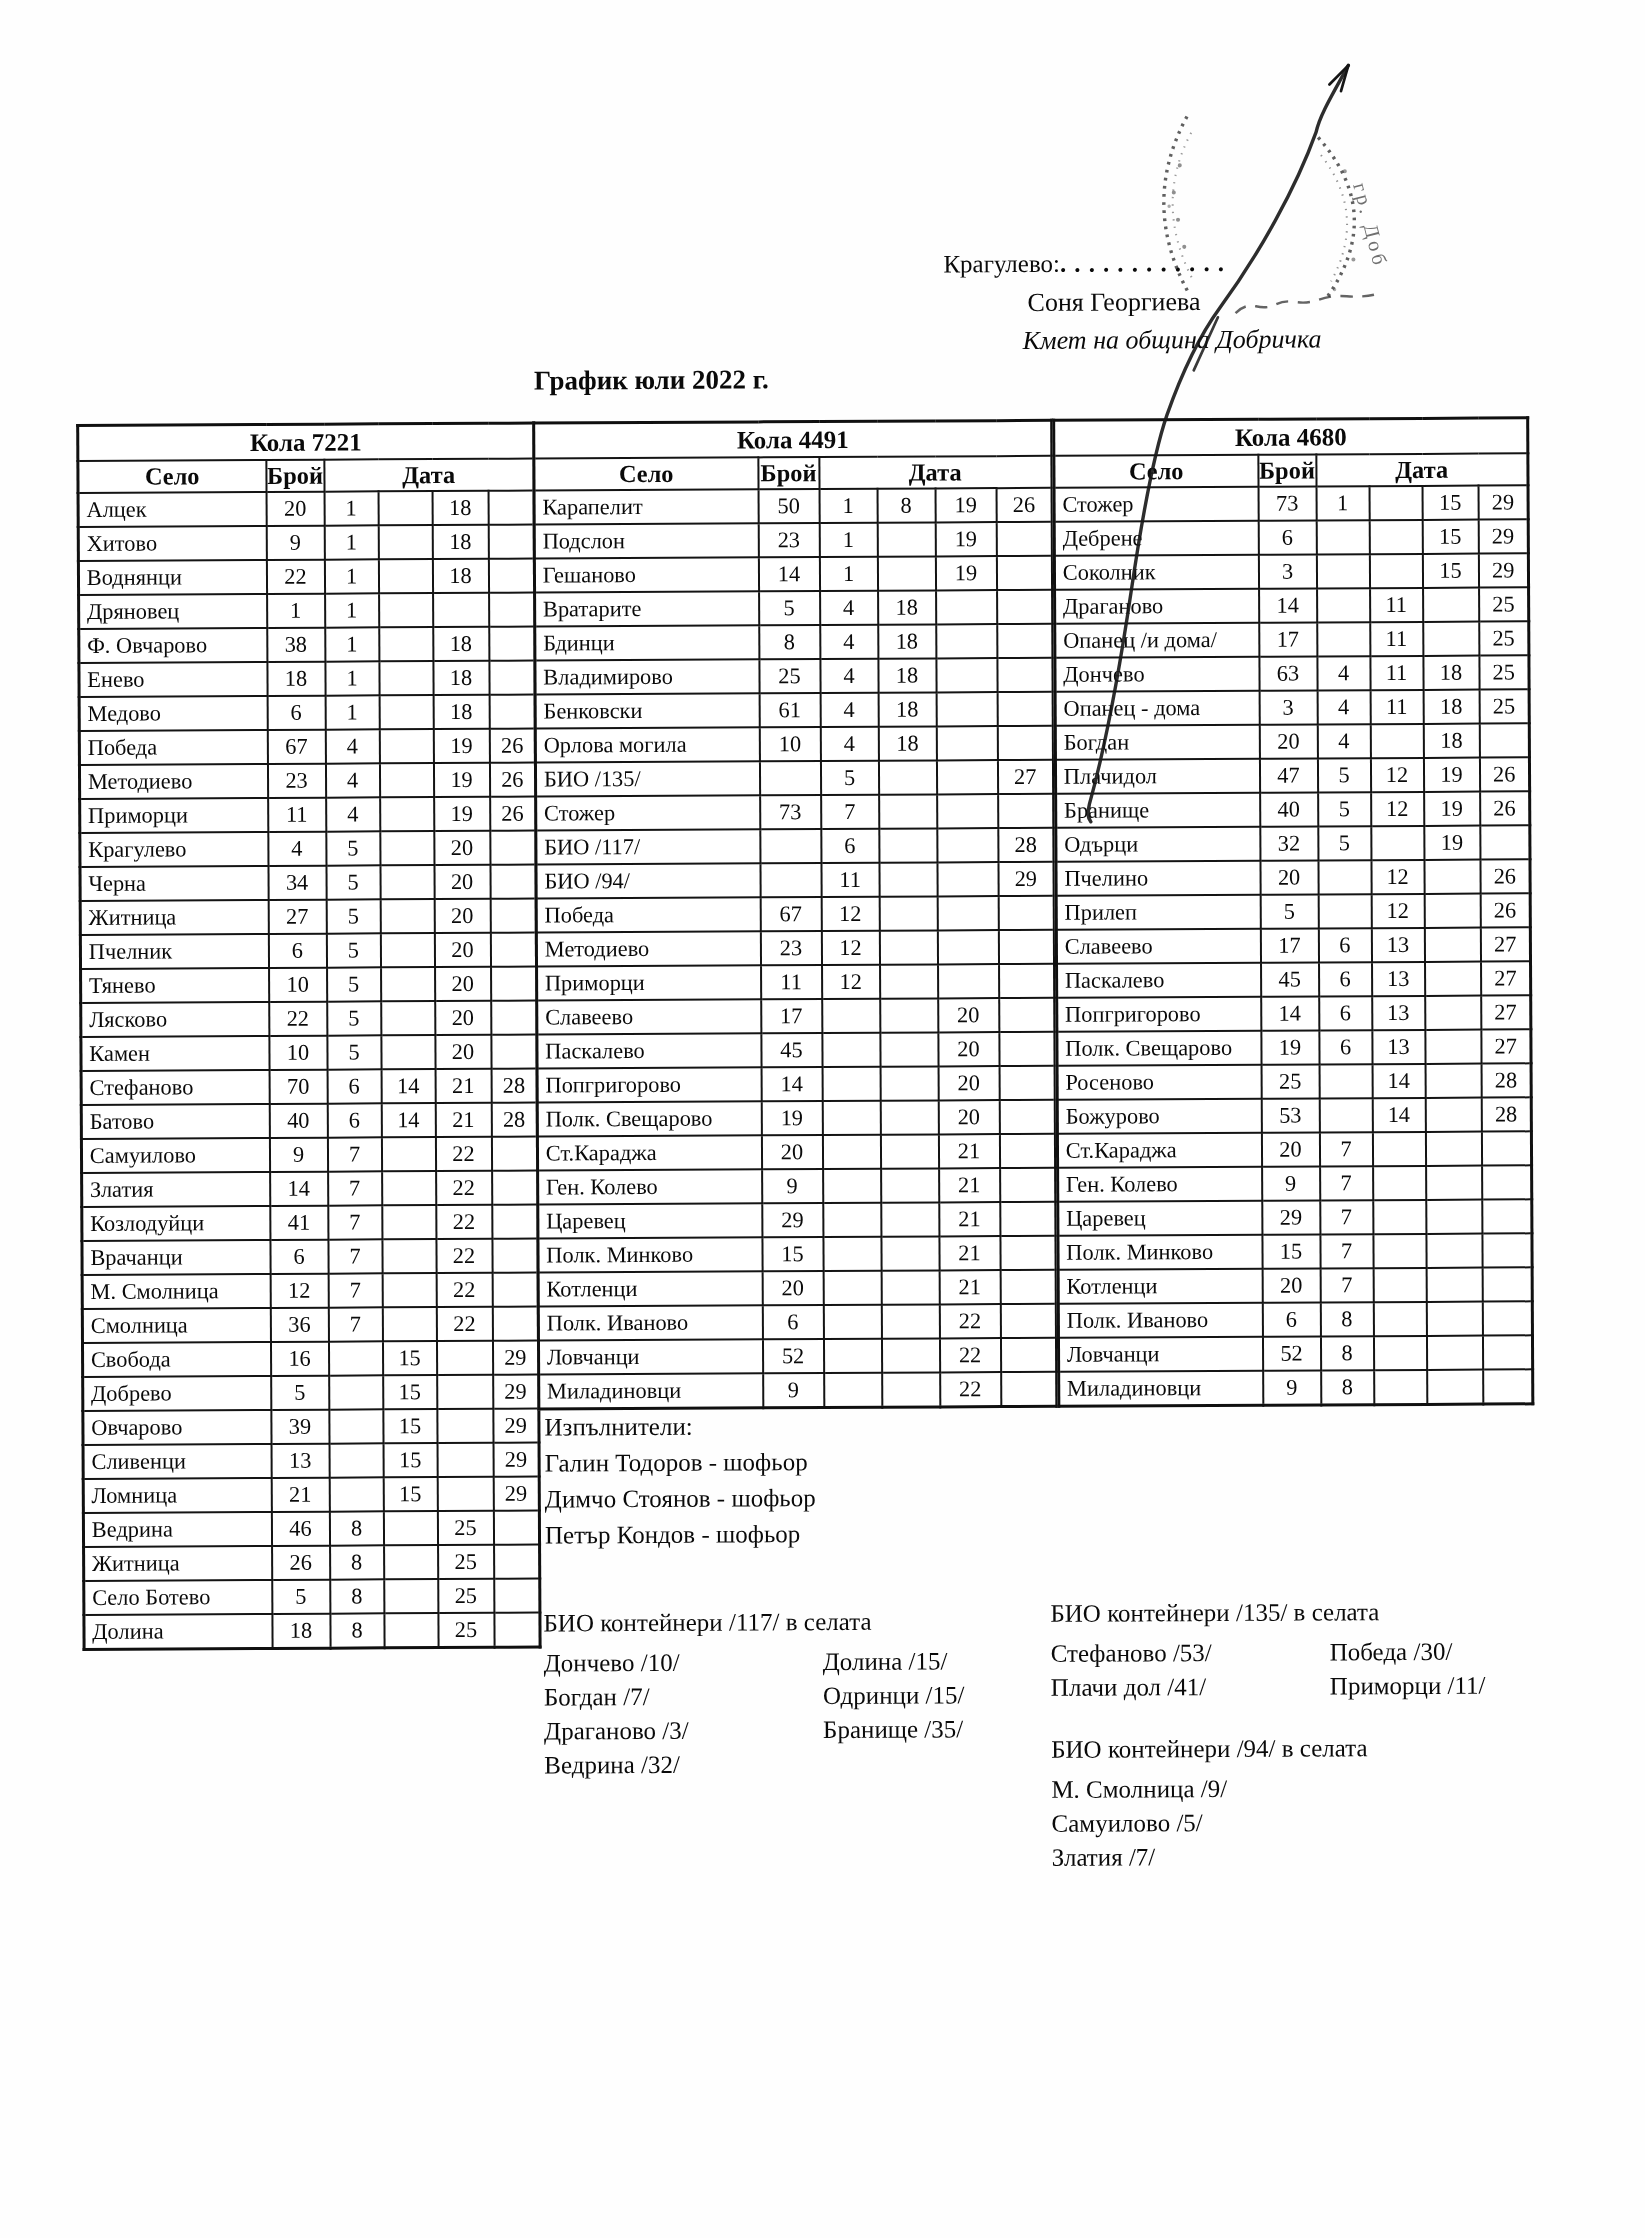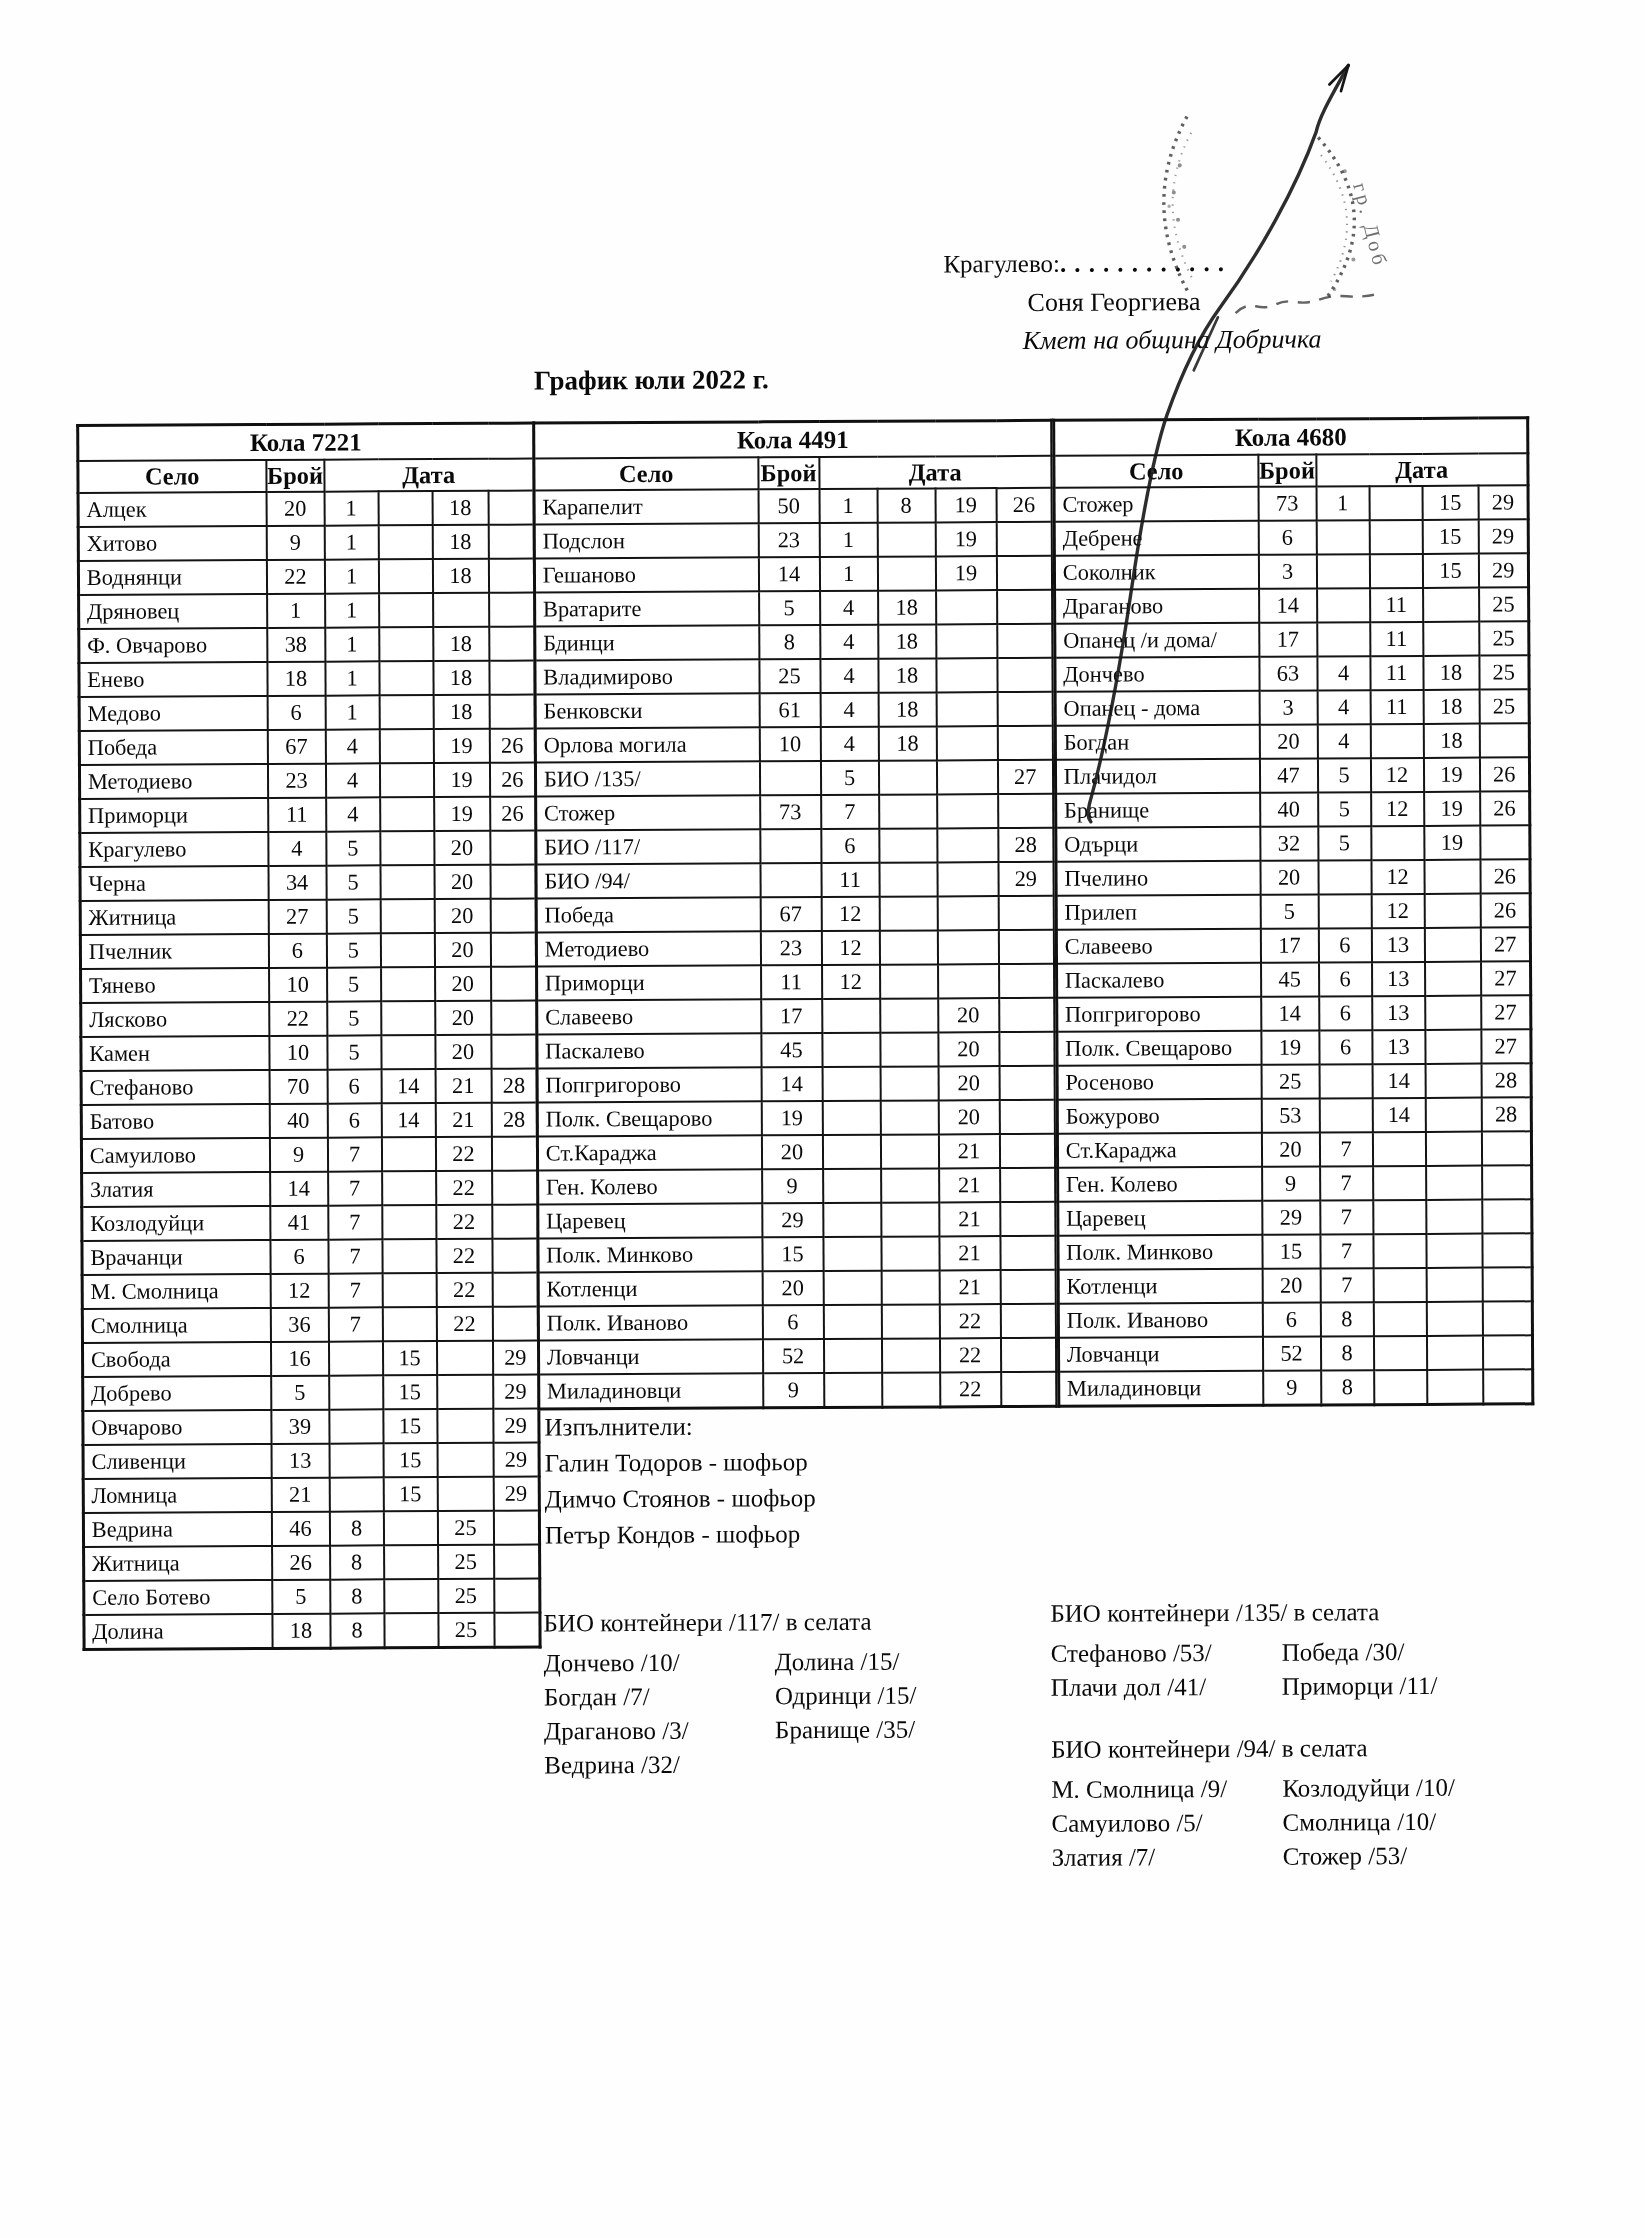--- a/index.html
+++ b/index.html
@@ -26,21 +26,21 @@
   table.sched td.num { text-align:center; }
 
   .executors { font-size:25px; }
   .executors .ex-title { height:36px; line-height:36px; }
   .executors .ex-item { height:36px; line-height:36px; }
 
   .bio { font-size:25px; }
   .bio .bio-title { height:38px; line-height:30px; }
   .bio .bio-cols { display:flex; }
   .bio .bio-col { width:231px; }
-  .bio .bio-col.right { width:auto; }
+  .bio .bio-col.right { width:auto;margin-left:48px; }
   .bio .bio-item { height:34px; line-height:34px; white-space:nowrap; }
 
   svg.overlay { position:absolute; left:0; top:0; pointer-events:none; }
 </style>
 </head>
 <body>
 
 <div class="page">
   <div class="tilt">
 
@@ -863,25 +863,20 @@
       </div>
     </div>
 
     <div class="abs bio" style="left:1048px; top:1740px;">
       <div class="bio-title">БИО контейнери /94/ в селата</div>
       <div class="bio-cols">
         <div class="bio-col">
             <div class="bio-item">М. Смолница /9/</div>
             <div class="bio-item">Самуилово /5/</div>
             <div class="bio-item">Златия /7/</div>
-          </div>
-        <div class="bio-col right">
-            <div class="bio-item">Козлодуйци /10/</div>
-            <div class="bio-item">Смолница /10/</div>
-            <div class="bio-item">Стожер /53/</div>
           </div>
       </div>
     </div>
 
     <svg class="overlay" width="1646" height="2239" viewBox="0 0 2424 3297">
       <g>
         <path d="M1756,180 Q1686,308 1757,440" stroke="#2b2b2b" stroke-width="5" fill="none" stroke-dasharray="4 8" opacity="0.75"></path>
         <path d="M1762,204 Q1706,308 1763,420" stroke="#3a3a3a" stroke-width="3" fill="none" stroke-dasharray="2 9" opacity="0.5"></path>
         <circle cx="1745" cy="252" r="3" fill="#444" opacity="0.6"></circle>
         <circle cx="1736" cy="292" r="3" fill="#444" opacity="0.6"></circle>

